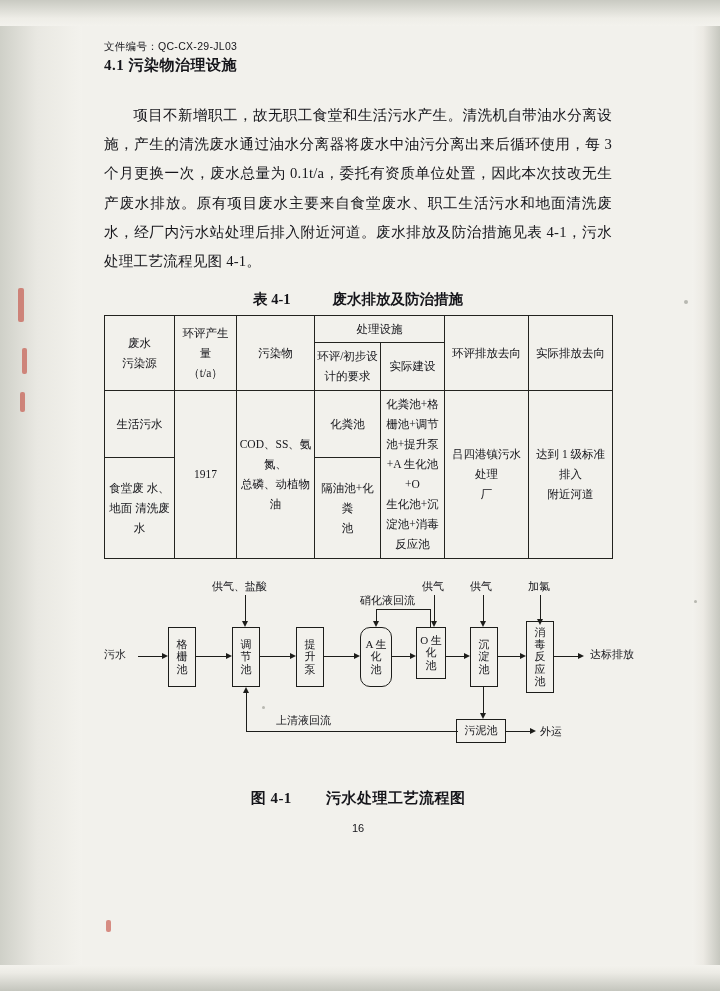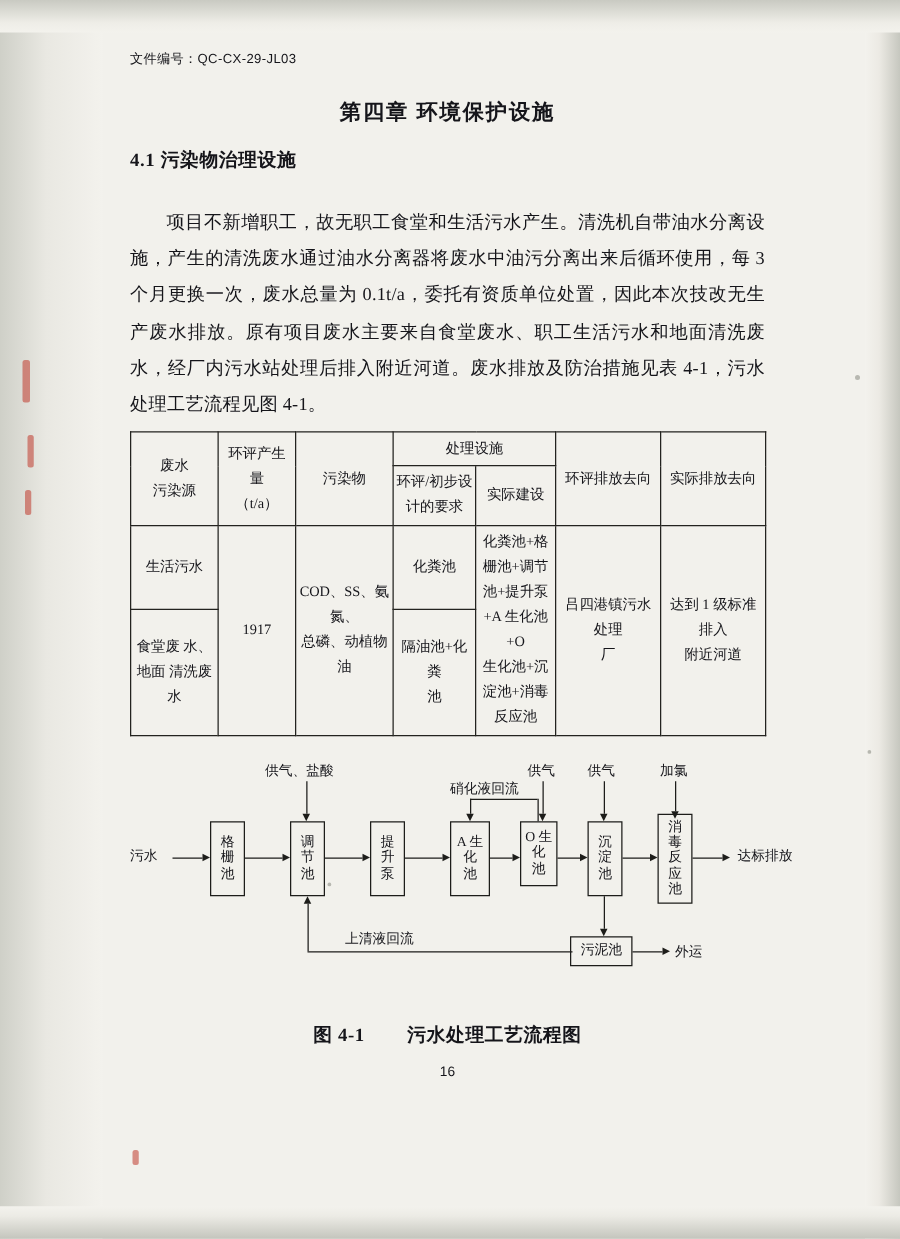--- a/index.html
+++ b/index.html
@@ -198,25 +198,28 @@
   <div class="mark" style="left:20px;top:392px;width:5px;height=20px;height:20px;"></div>
   <div class="mark" style="left:106px;top:920px;width:5px;height:12px;"></div>
   <div class="speck" style="left:684px;top:300px;width:4px;height:4px;"></div>
   <div class="speck" style="left:694px;top:600px;width:3px;height:3px;"></div>
   <div class="speck" style="left:262px;top:706px;width:3px;height:3px;"></div>
 
   <div class="content">
 
     <div class="doc-no">文件编号：QC-CX-29-JL03</div>
 
-    <h1 class="chapter">第四章  环境保护设施</h1>
     <h2 class="sec">4.1 污染物治理设施</h2>
 
     <p class="body">项目不新增职工，故无职工食堂和生活污水产生。清洗机自带油水分离设施，产生的清洗废水通过油水分离器将废水中油污分离出来后循环使用，每 3 个月更换一次，废水总量为 0.1t/a，委托有资质单位处置，因此本次技改无生产废水排放。原有项目废水主要来自食堂废水、职工生活污水和地面清洗废水，经厂内污水站处理后排入附近河道。废水排放及防治措施见表 4-1，污水处理工艺流程见图 4-1。</p>
 
+    <div class="tbl-cap">
+      <span>表 4-1</span>
+      <span>废水排放及防治措施</span>
+    </div>
 
     <table class="wt">
       <colgroup>
         <col style="width:70px">
         <col style="width:62px">
         <col style="width:78px">
         <col style="width:66px">
         <col style="width:64px">
         <col style="width:84px">
         <col style="width:84px">
@@ -274,21 +277,21 @@
 
       <div class="node" style="left:64px;top:50px;width:28px;height:60px;white-space:pre-line;">格
 栅
 池</div>
       <div class="node" style="left:128px;top:50px;width:28px;height:60px;white-space:pre-line;">调
 节
 池</div>
       <div class="node" style="left:192px;top:50px;width:28px;height:60px;white-space:pre-line;">提
 升
 泵</div>
-      <div class="node" style="left:256px;top:50px;width:32px;height:60px;white-space:pre-line;">A 生
+      <div class="node" style="left:256px;top:50px;width:32px;height:60px;white-space:pre-line;border-radius:10px;">A 生
 化
 池</div>
       <div class="node" style="left:312px;top:50px;width:30px;height:52px;white-space:pre-line;">O 生
 化
 池</div>
       <div class="node" style="left:366px;top:50px;width:28px;height:60px;white-space:pre-line;">沉
 淀
 池</div>
       <div class="node" style="left:422px;top:44px;width:28px;height:72px;white-space:pre-line;">消
 毒

